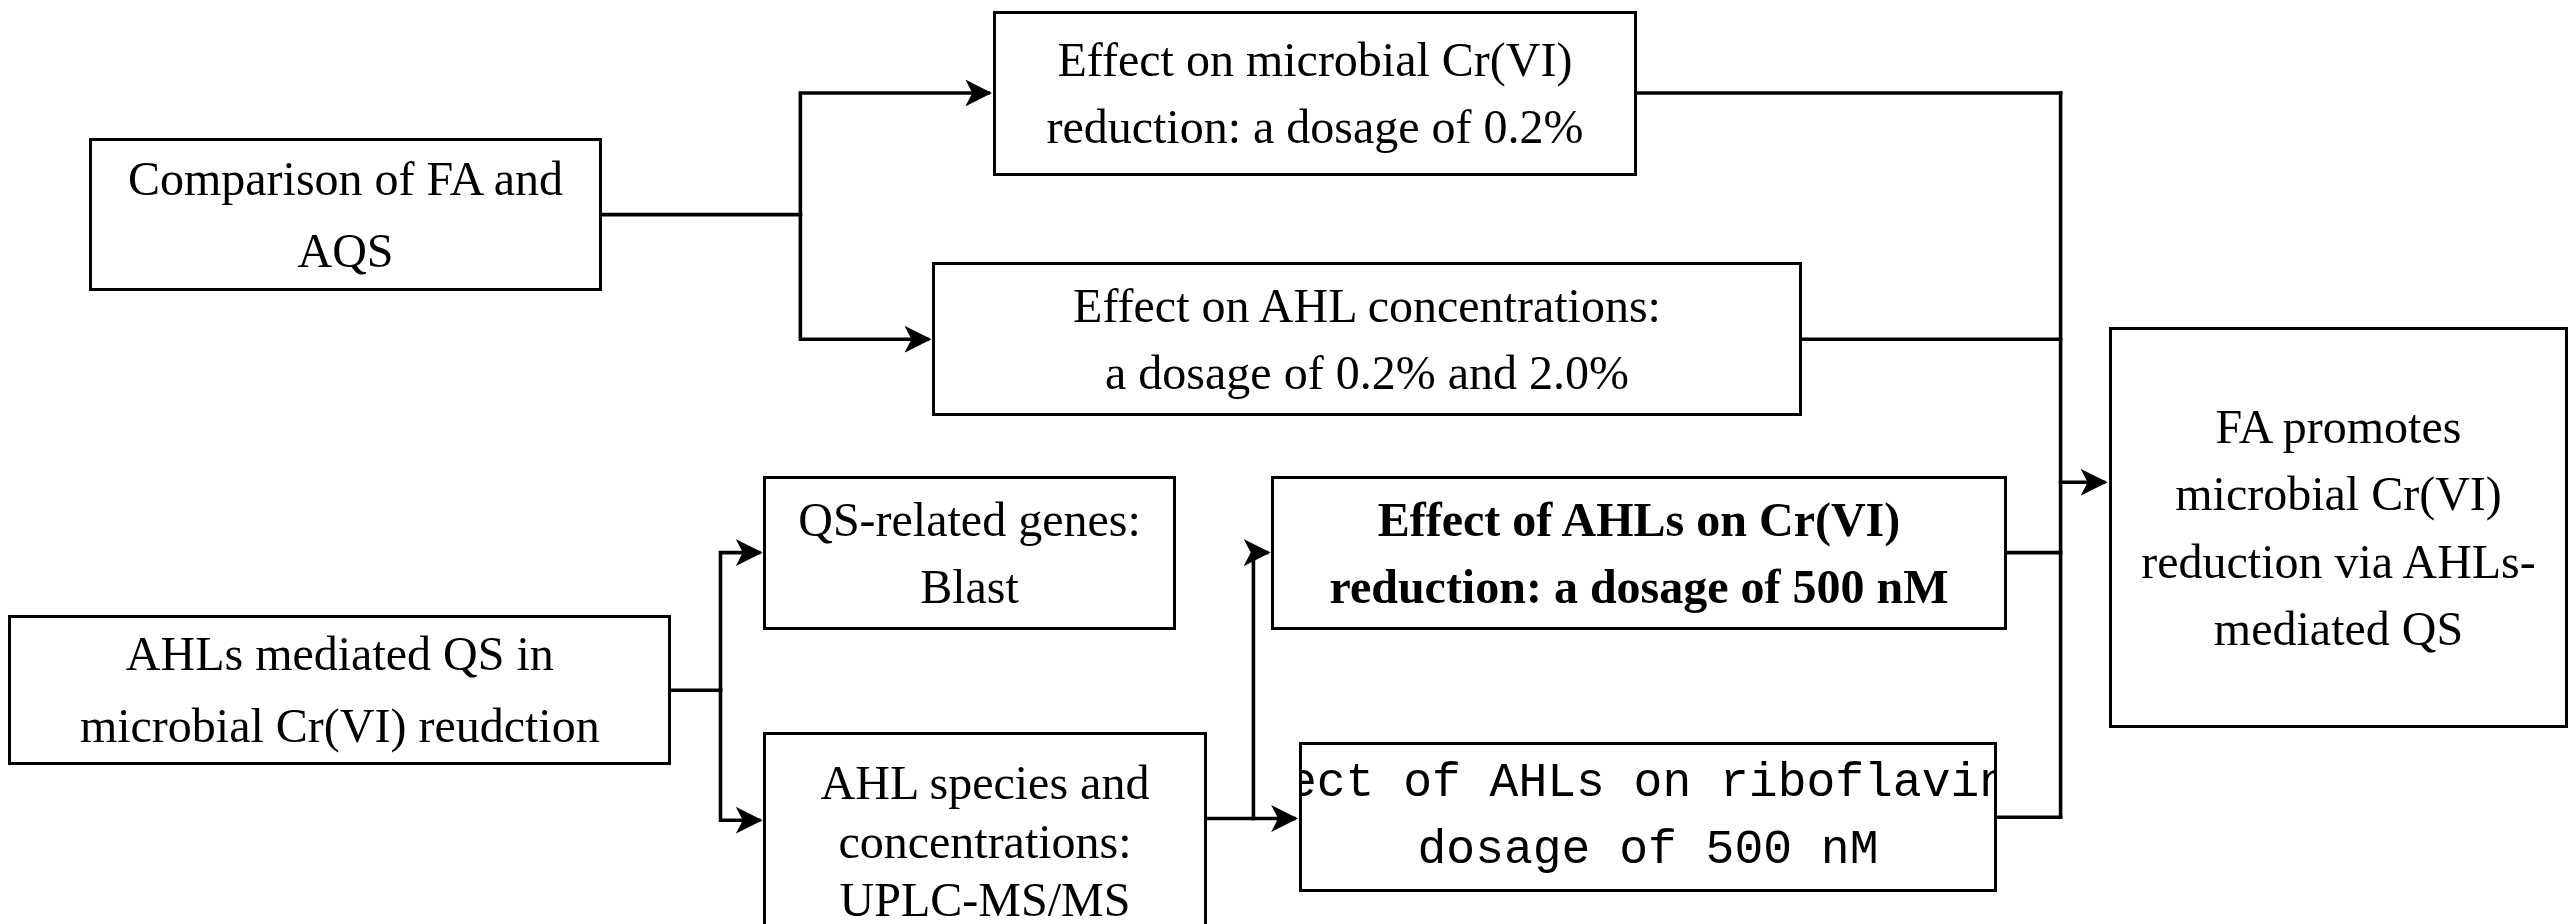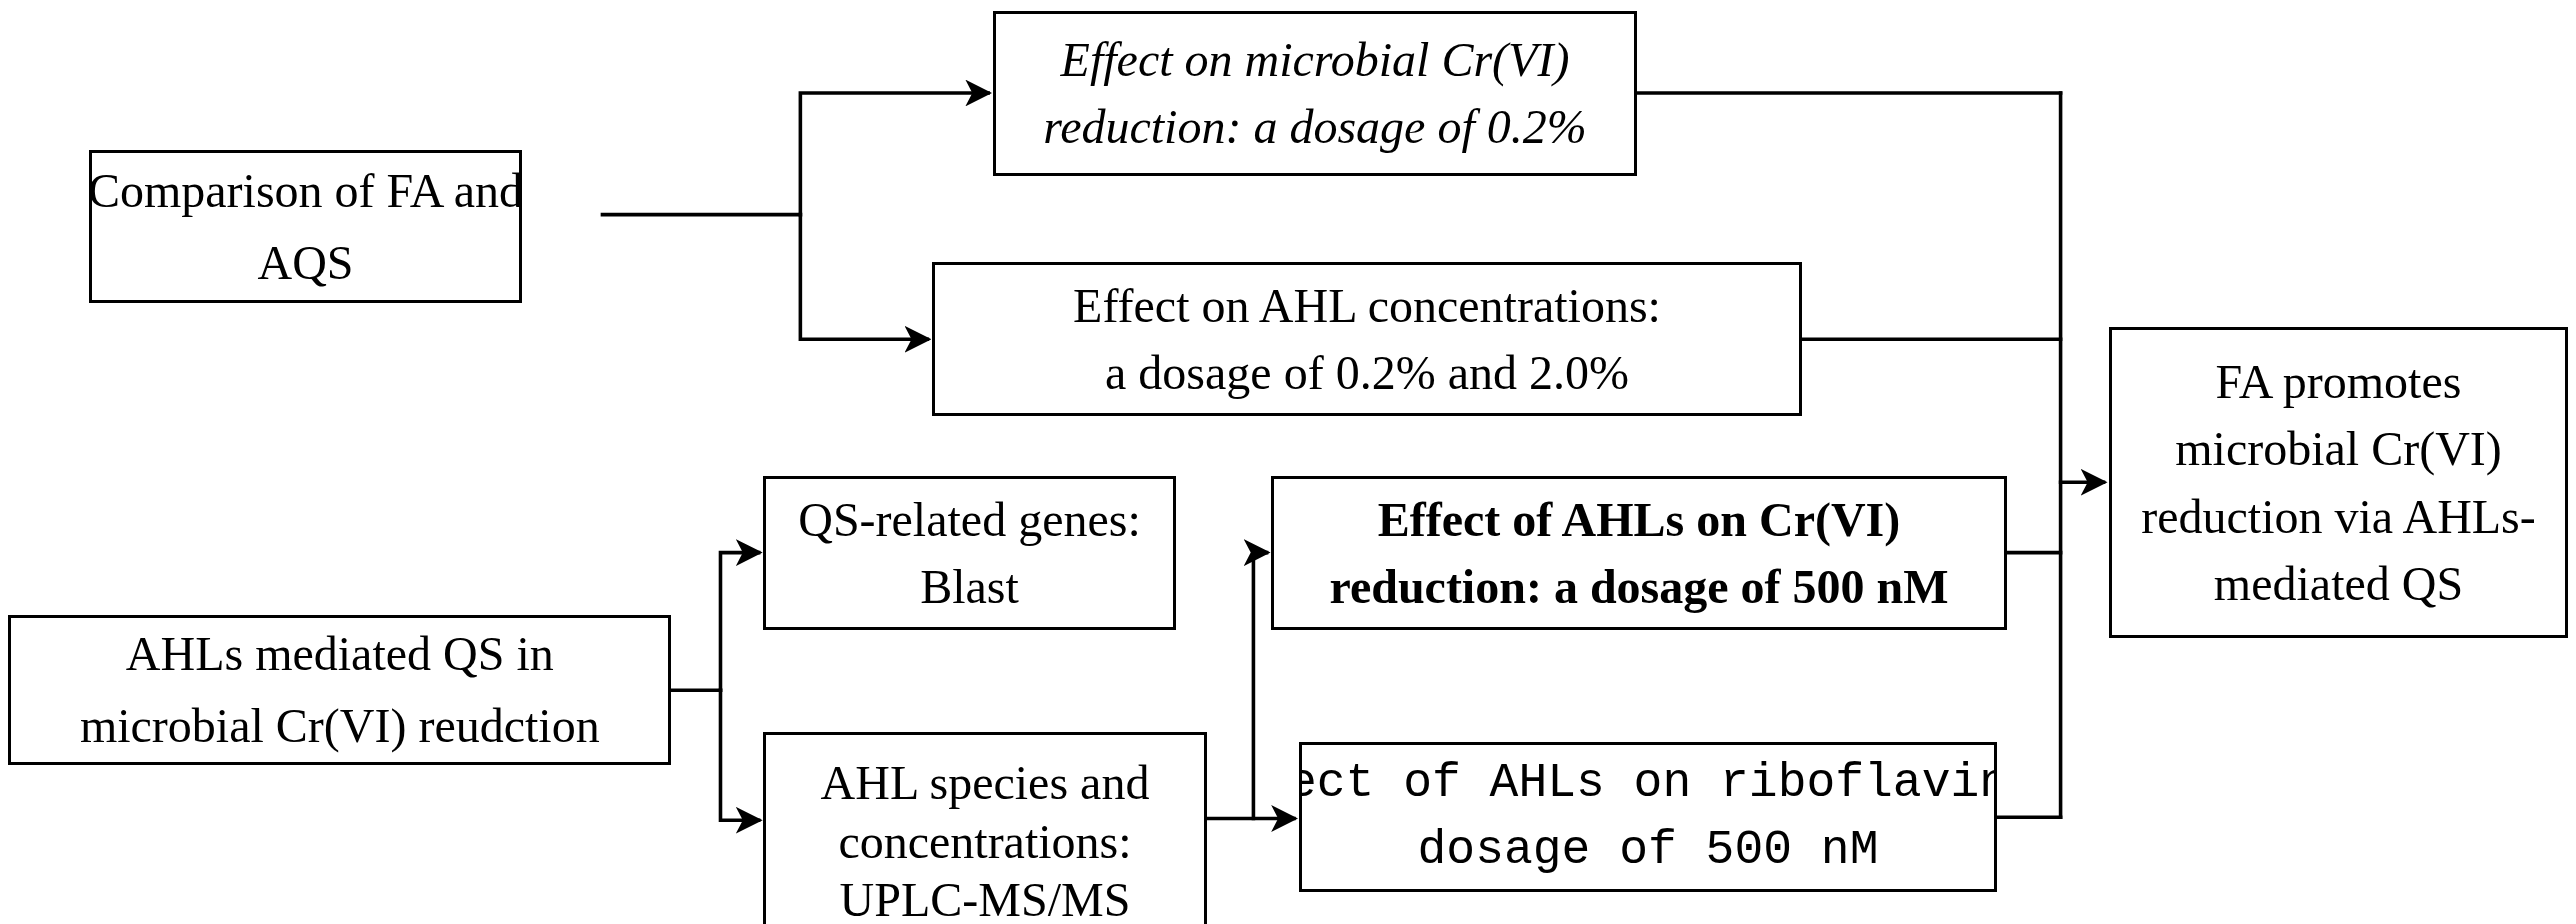--- a/index.html
+++ b/index.html
@@ -33,24 +33,24 @@
     color: #000000;
     font-size: 48px;
     line-height: 1.4;
     overflow: hidden;
   }
   .node .txt {
     white-space: pre;
     display: block;
   }
   
-  #box-comparison      { left: 89px;  top: 138px;  width: 433px;  height: 153px; line-height: 1.5; margin-top: 12px; }
-  #box-effect-microbial{ left: 993px; top: 10.7px;   width: 644px; height: 165px; font-style: italic; }
+  #box-comparison      { left: 89px;  top: 138px;  width: 513px;  height: 153px; line-height: 1.5; }
+  #box-effect-microbial{ left: 993px; top: 10.7px;   width: 644px; height: 165px; }
   #box-effect-ahl-conc { left: 932px; top: 262px;  width: 870px; height: 154px; }
-  #box-fa-promotes     { left: 2109px; top: 327px;  width: 459px;  height: 311px; }
+  #box-fa-promotes     { left: 2109px; top: 327px;  width: 459px;  height: 401px; }
   #box-ahls-mediated   { left: 8.3px;   top: 615px; width: 663px; height: 150px; line-height: 1.5; }
   #box-qs-genes        { left: 763px; top: 476px;  width: 413px;  height: 154px; }
   #box-ahl-species     { left: 763px; top: 732px; width: 444px;  height: 220px; line-height: 1.22; }
   #box-effect-ahls-cr  { left: 1271px; top: 476px;  width: 736px; height: 154px; font-weight: bold; }
   #box-effect-ahls-ribo{ left: 1299px; top: 742px; width: 698px; height: 150px; font-family: Liberation Mono, monospace; }
   polyline {
     fill: none;
     stroke: #000000;
     stroke-width: 6;
     stroke-linecap: square;

